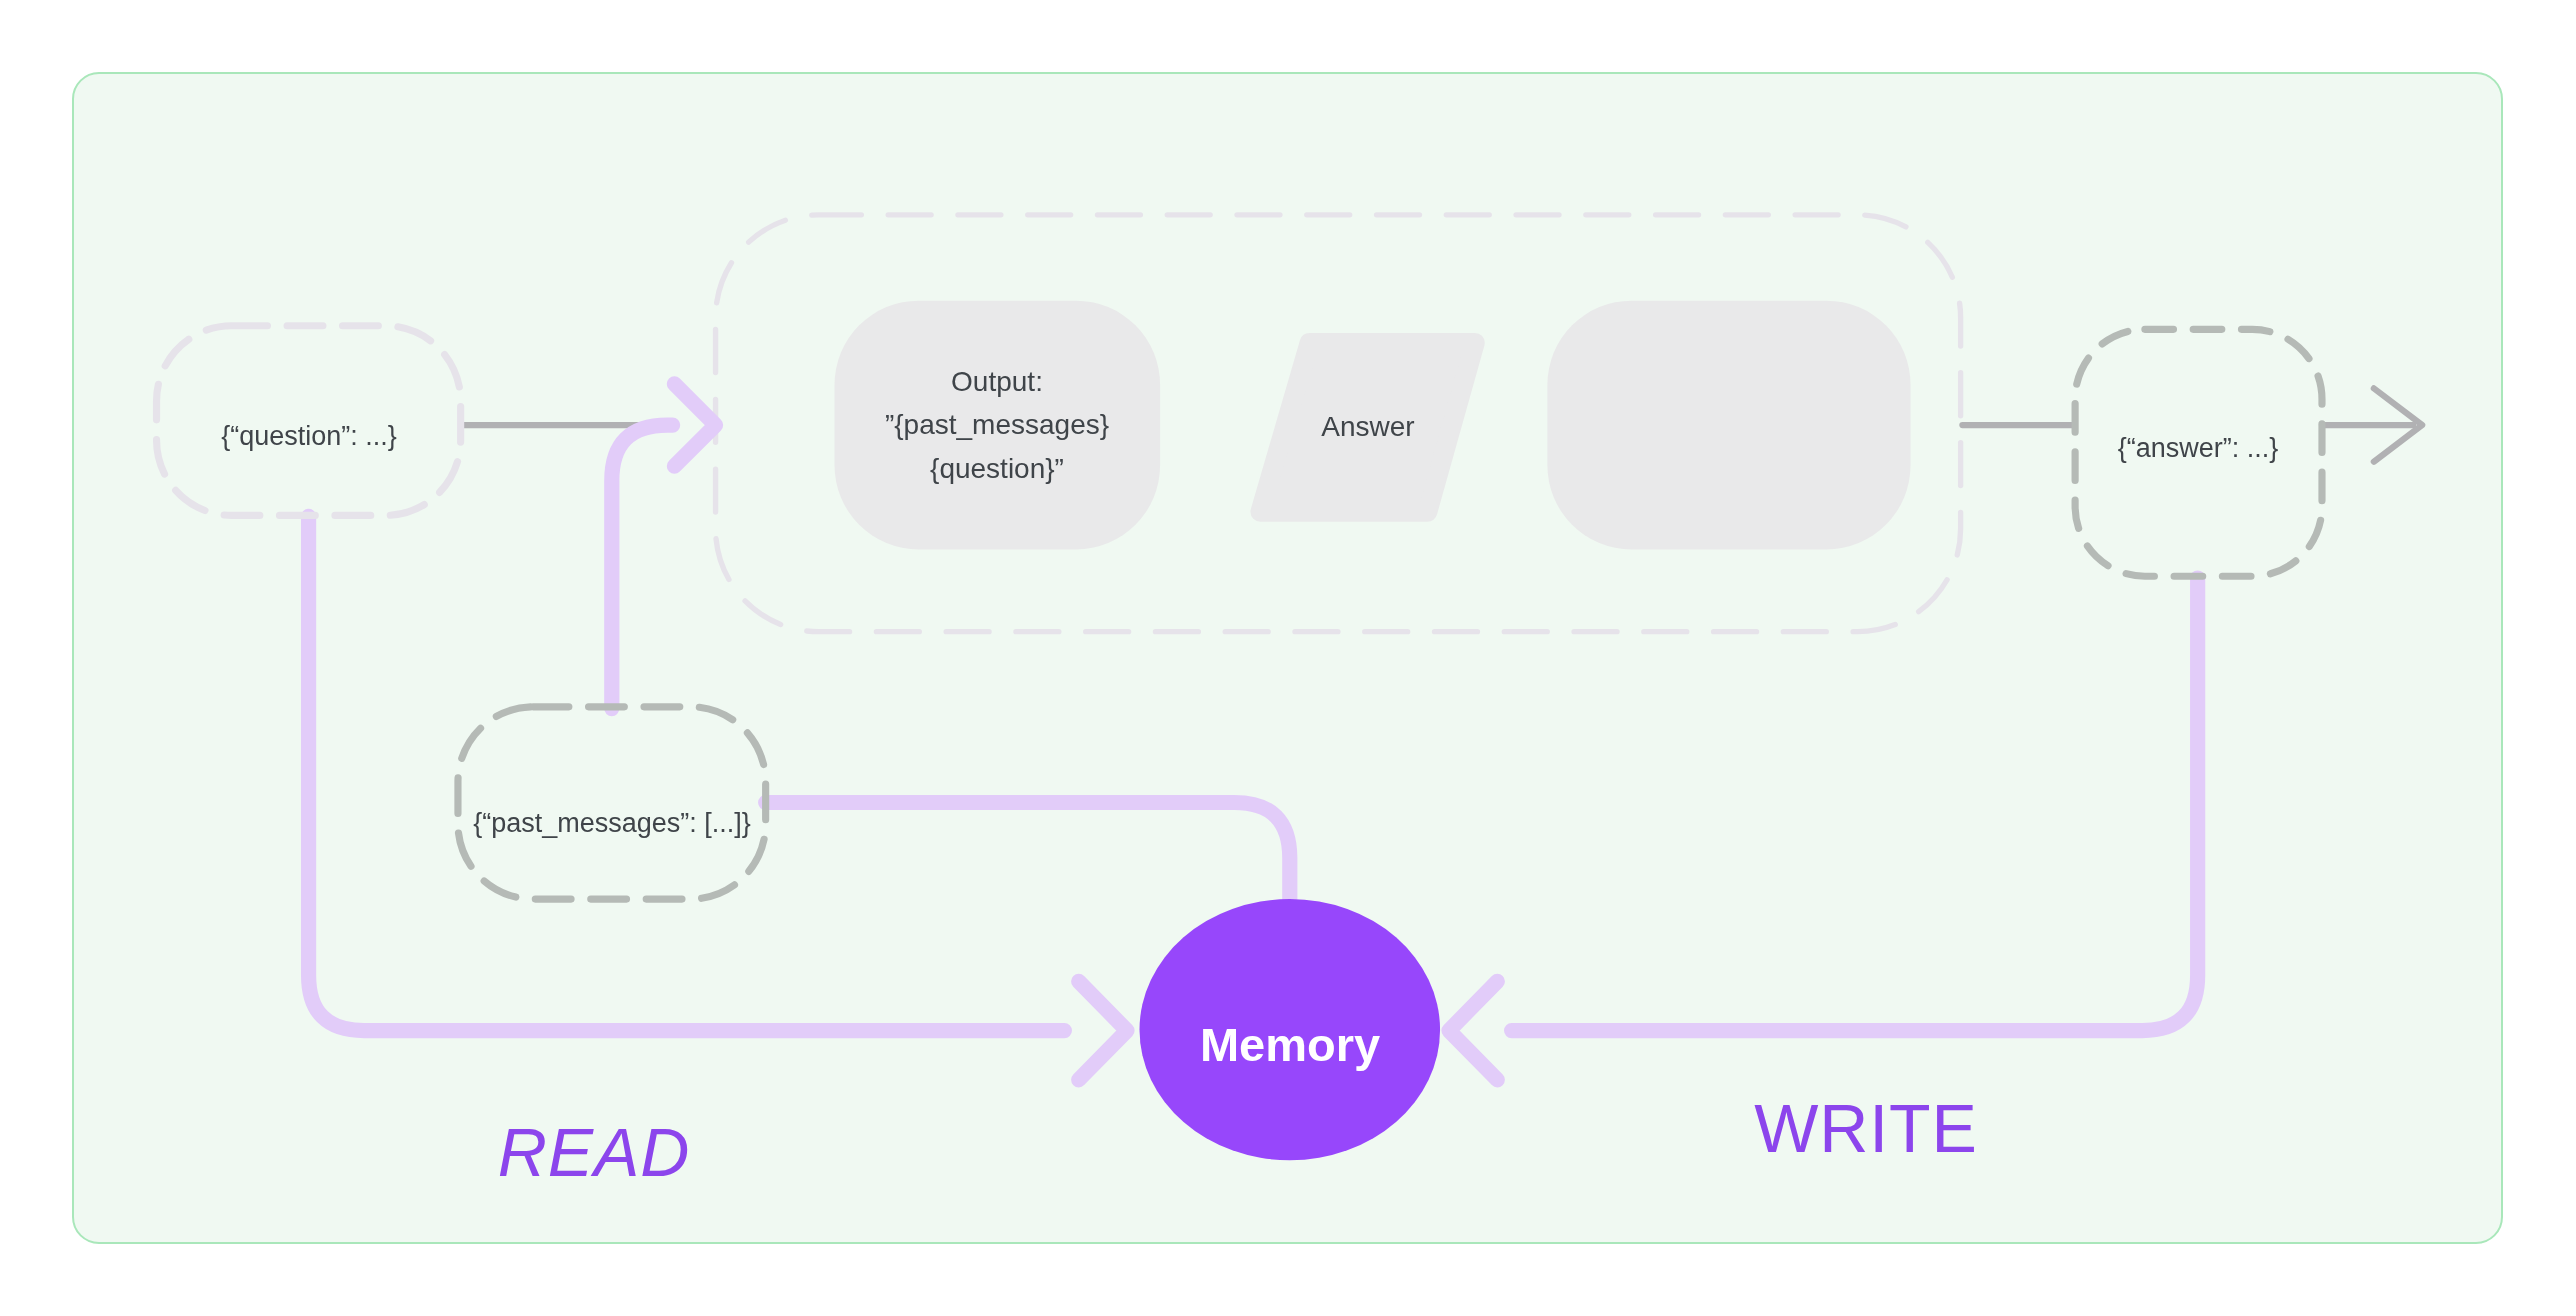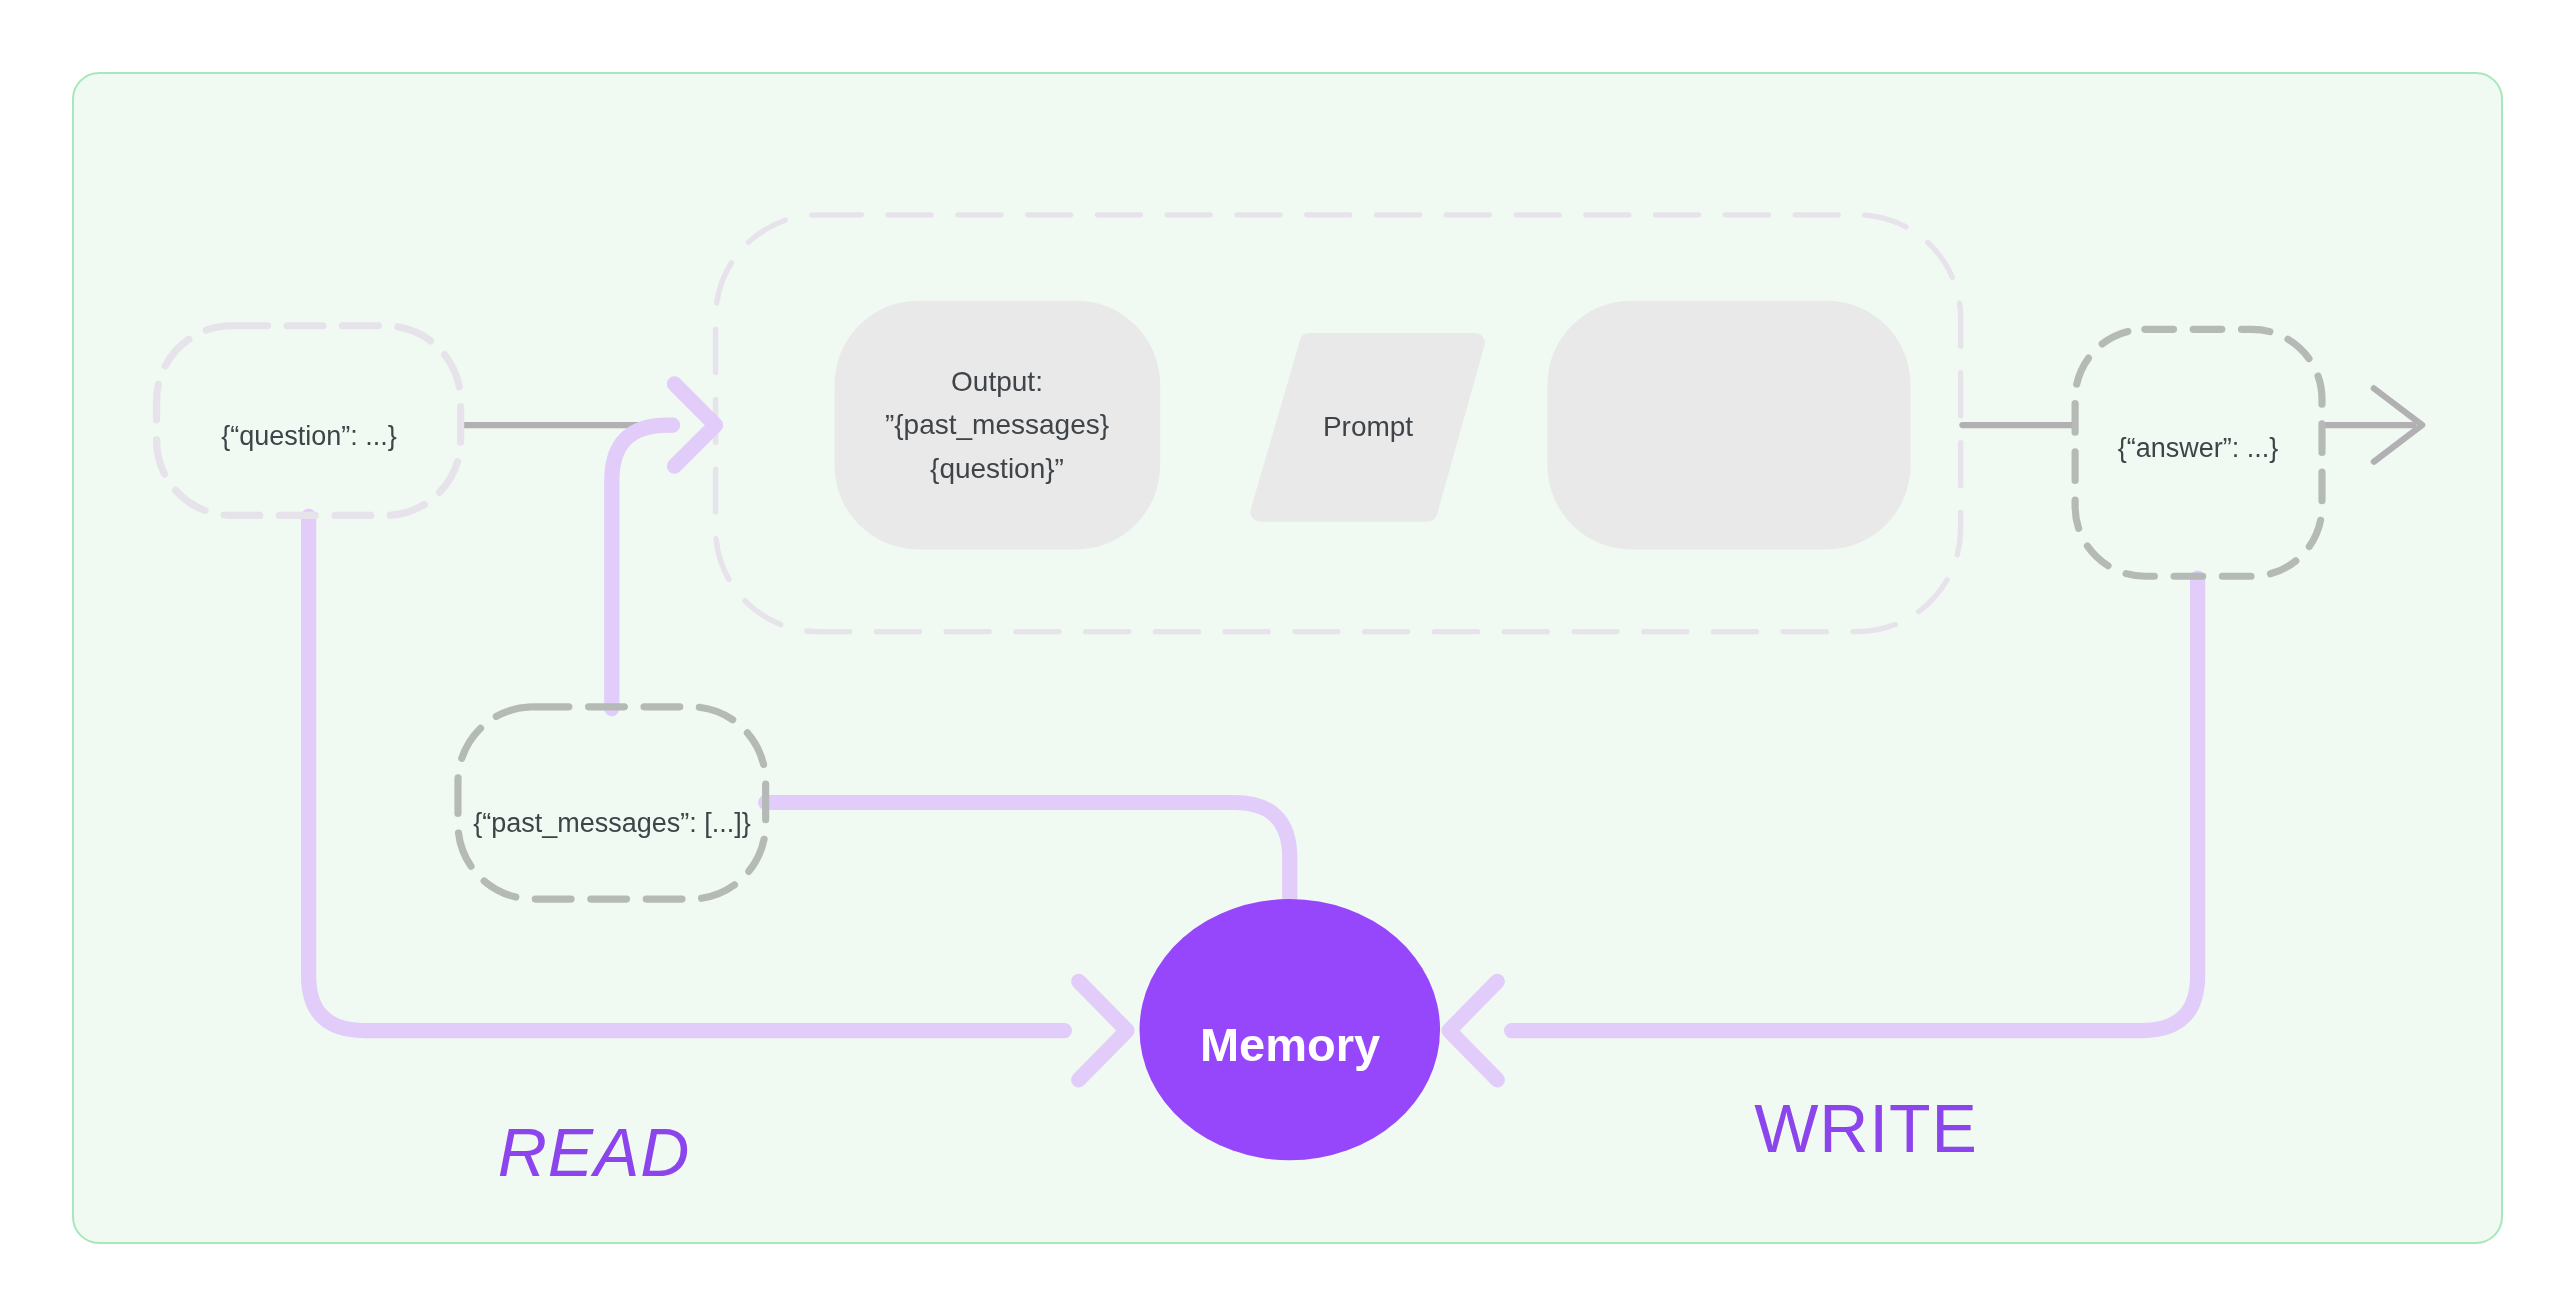--- a/index.html
+++ b/index.html
@@ -102,21 +102,21 @@
   </svg>
 
   <div class="node-label" style="left:309px; top:437px;">{“question”: ...}</div>
 
   <div class="node-label" style="left:997px; top:425px; font-size:28px;">
     <span class="line">Output:</span>
     <span class="line">”{past_messages}</span>
     <span class="line">{question}”</span>
   </div>
 
-  <div class="node-label" style="left:1368px; top:427px; font-size:28px;">Prompt</div>
+  <div class="node-label" style="left:1368px; top:427px; font-size:28px;">Answer</div>
 
 
   <div class="node-label" style="left:2198px; top:449px;">{“answer”: ...}</div>
 
   <div class="node-label" style="left:612px; top:824px;">{“past_messages”: [...]}</div>
 
   <div class="memory-label" style="left:1290px; top:1028px;margin-top:16px;">Memory</div>
 
   <div class="caption-label" style="left:594px; top:1152px;font-style:italic;">READ</div>
   <div class="caption-label" style="left:1866px; top:1128px;">WRITE</div>

